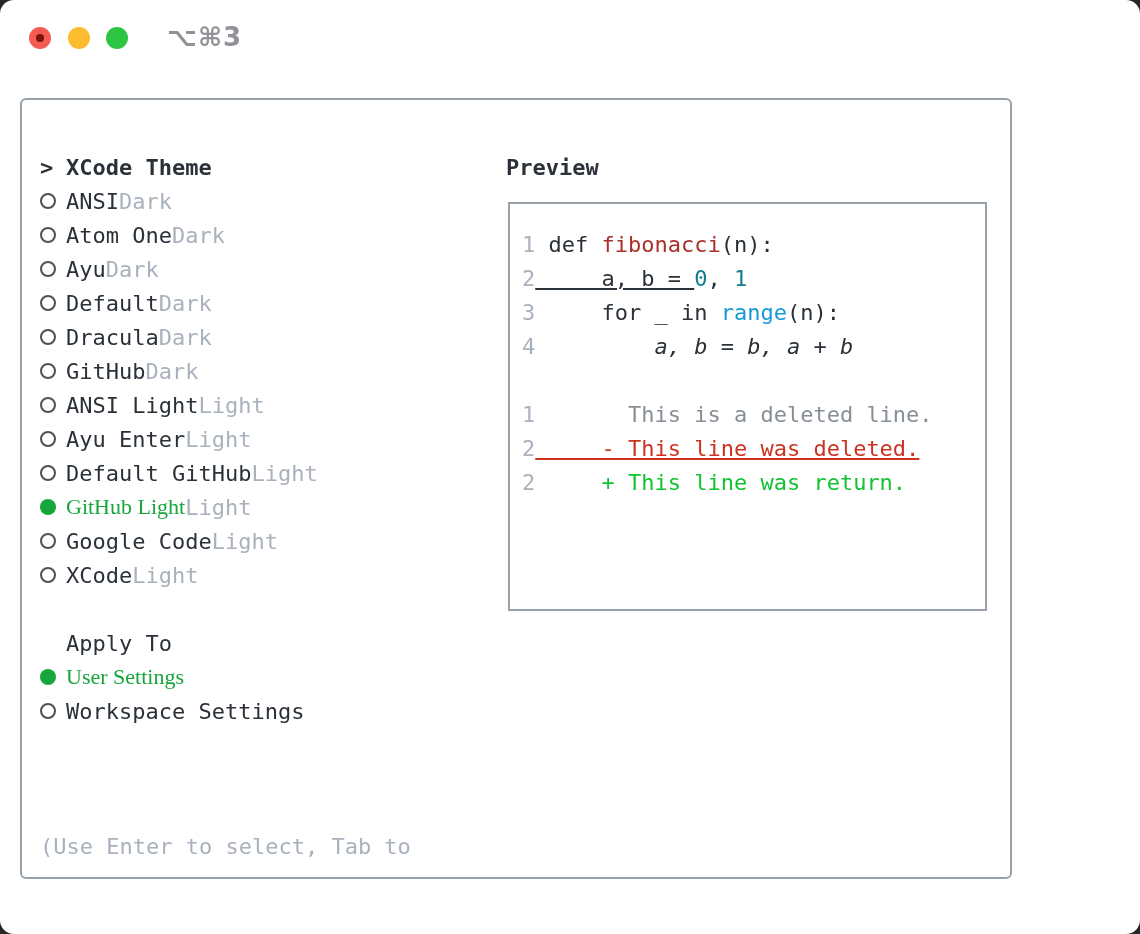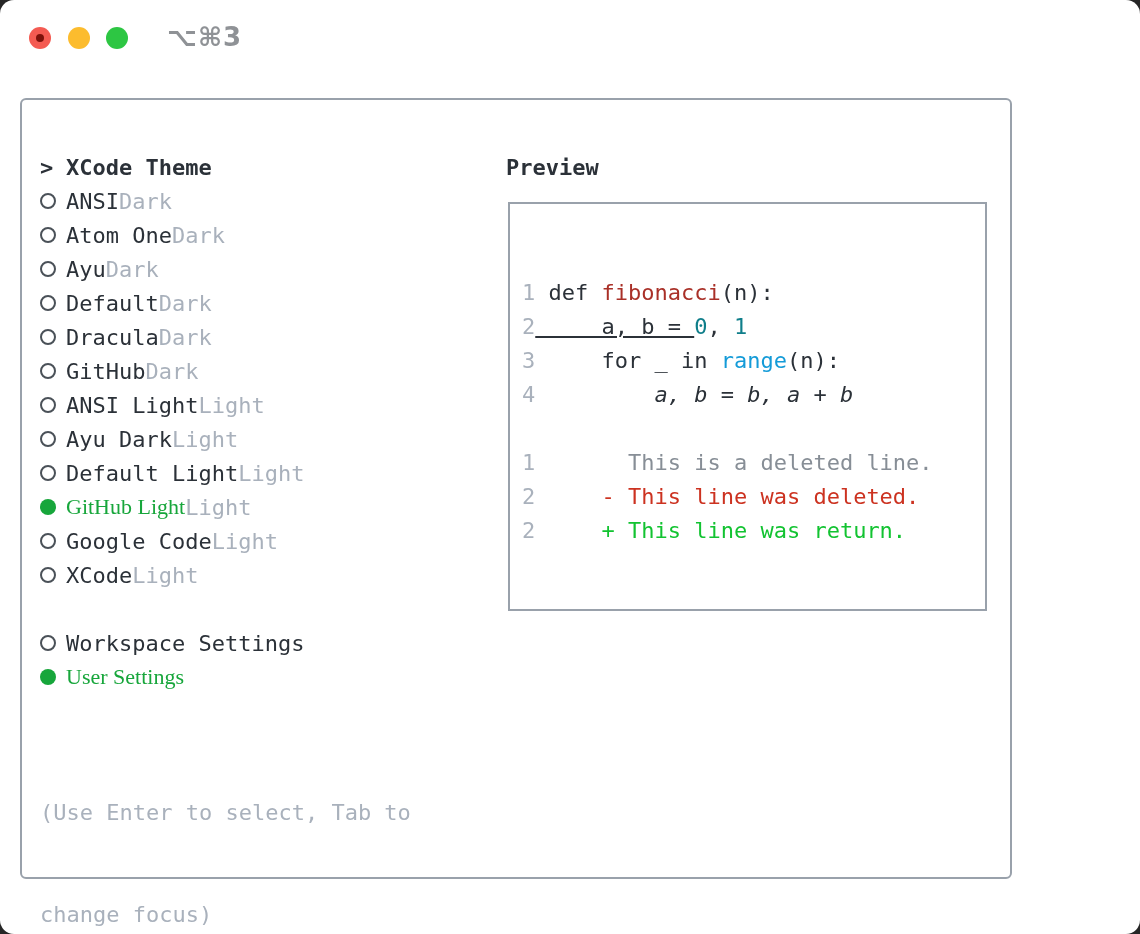--- a/index.html
+++ b/index.html
@@ -49,21 +49,21 @@
   #hint{line-height:34px;color:var(--muted);white-space:pre;}
   
   #preview-title{
     position:absolute;left:472px;top:50px;height:34px;display:flex;align-items:center;
     font-size:22px;font-weight:bold;color:var(--fg);margin-left:12px;
   }
   #preview-box{
     position:absolute;left:486px;top:102px;width:479px;height:409px;
     border:2px solid var(--border);box-sizing:border-box;background:#ffffff;
   }
-  #preview-lines{padding:72px 0 0 12px;font-size:22px;}
+  #preview-lines{padding:24px 0 0 12px;font-size:22px;}
   .pline{height:34px;line-height:34px;white-space:pre;}
   .lnum{color:var(--muted);}
 </style>
 </head>
 <body>
 
 <div id="window">
 
   <div id="titlebar">
     <span class="light" id="light-close">
@@ -83,52 +83,56 @@
       </div>
 
       <div id="theme-options">
           <div class="row"><span class="marker"><span class="ring"></span></span><span class="name">ANSI</span> <span class="variant">Dark</span></div>
           <div class="row"><span class="marker"><span class="ring"></span></span><span class="name">Atom One</span> <span class="variant">Dark</span></div>
           <div class="row"><span class="marker"><span class="ring"></span></span><span class="name">Ayu</span> <span class="variant">Dark</span></div>
           <div class="row"><span class="marker"><span class="ring"></span></span><span class="name">Default</span> <span class="variant">Dark</span></div>
           <div class="row"><span class="marker"><span class="ring"></span></span><span class="name">Dracula</span> <span class="variant">Dark</span></div>
           <div class="row"><span class="marker"><span class="ring"></span></span><span class="name">GitHub</span> <span class="variant">Dark</span></div>
           <div class="row"><span class="marker"><span class="ring"></span></span><span class="name">ANSI Light</span> <span class="variant">Light</span></div>
-          <div class="row"><span class="marker"><span class="ring"></span></span><span class="name">Ayu Dark</span> <span class="variant">Light</span></div>
-          <div class="row"><span class="marker"><span class="ring"></span></span><span class="name">Default Light</span> <span class="variant">Light</span></div>
+          <div class="row"><span class="marker"><span class="ring"></span></span><span class="name">Ayu Enter</span> <span class="variant">Light</span></div>
+          <div class="row"><span class="marker"><span class="ring"></span></span><span class="name">Default GitHub</span> <span class="variant">Light</span></div>
           <div class="row"><span class="marker"><span class="dot-sel"></span></span><span class="name sel">GitHub Light</span> <span class="variant">Light</span></div>
           <div class="row"><span class="marker"><span class="ring"></span></span><span class="name">Google Code</span> <span class="variant">Light</span></div>
           <div class="row"><span class="marker"><span class="ring"></span></span><span class="name">XCode</span> <span class="variant">Light</span></div>
         </div>
 
       <div class="spacer"></div>
 
+      <div class="row">
+        <span class="marker"></span>
+        <span>Apply To</span>
+      </div>
 
       <div id="apply-options">
+          <div class="row"><span class="marker"><span class="dot-sel"></span></span><span class="name sel">User Settings</span></div>
           <div class="row"><span class="marker"><span class="ring"></span></span><span class="name">Workspace Settings</span></div>
-          <div class="row"><span class="marker"><span class="dot-sel"></span></span><span class="name sel">User Settings</span></div>
         </div>
 
       <div class="spacer"></div>
 
       <div id="hint">
         <div>(Use Enter to select, Tab to</div>
         <div>change focus)</div>
       </div>
     </div>
 
     <div id="preview-title">Preview</div>
 
     <div id="preview-box">
       <div id="preview-lines">
           <div class="pline"><span class="lnum">1</span><span style="color: rgb(43, 49, 56);"> def </span><span style="color: rgb(169, 48, 40);">fibonacci</span><span style="color: rgb(43, 49, 56);">(n):</span></div>
           <div class="pline"><span class="lnum">2</span><span style="color: rgb(43, 49, 56); text-decoration: underline;">     a, b = </span><span style="color: rgb(15, 126, 138);">0</span><span style="color: rgb(43, 49, 56);">, </span><span style="color: rgb(15, 126, 138);">1</span></div>
           <div class="pline"><span class="lnum">3</span><span style="color: rgb(43, 49, 56);">     for _ in </span><span style="color: rgb(20, 155, 216);">range</span><span style="color: rgb(43, 49, 56);">(n):</span></div>
           <div class="pline"><span class="lnum">4</span><span style="color: rgb(43, 49, 56); font-style: italic;">         a, b = b, a + b</span></div>
           <div class="pline"><span class="lnum"></span></div>
           <div class="pline"><span class="lnum">1</span><span style="color: rgb(135, 142, 150);">       This is a deleted line.</span></div>
-          <div class="pline"><span class="lnum">2</span><span style="color: rgb(204, 50, 32);">     - This line was deleted.</span></div>
+          <div class="pline"><span class="lnum">2</span><span style="color: rgb(204, 50, 32); text-decoration: underline;">     - This line was deleted.</span></div>
           <div class="pline"><span class="lnum">2</span><span style="color: rgb(18, 195, 49);">     + This line was return.</span></div>
         </div>
     </div>
 
   </div>
 </div>
 
 </body></html>

